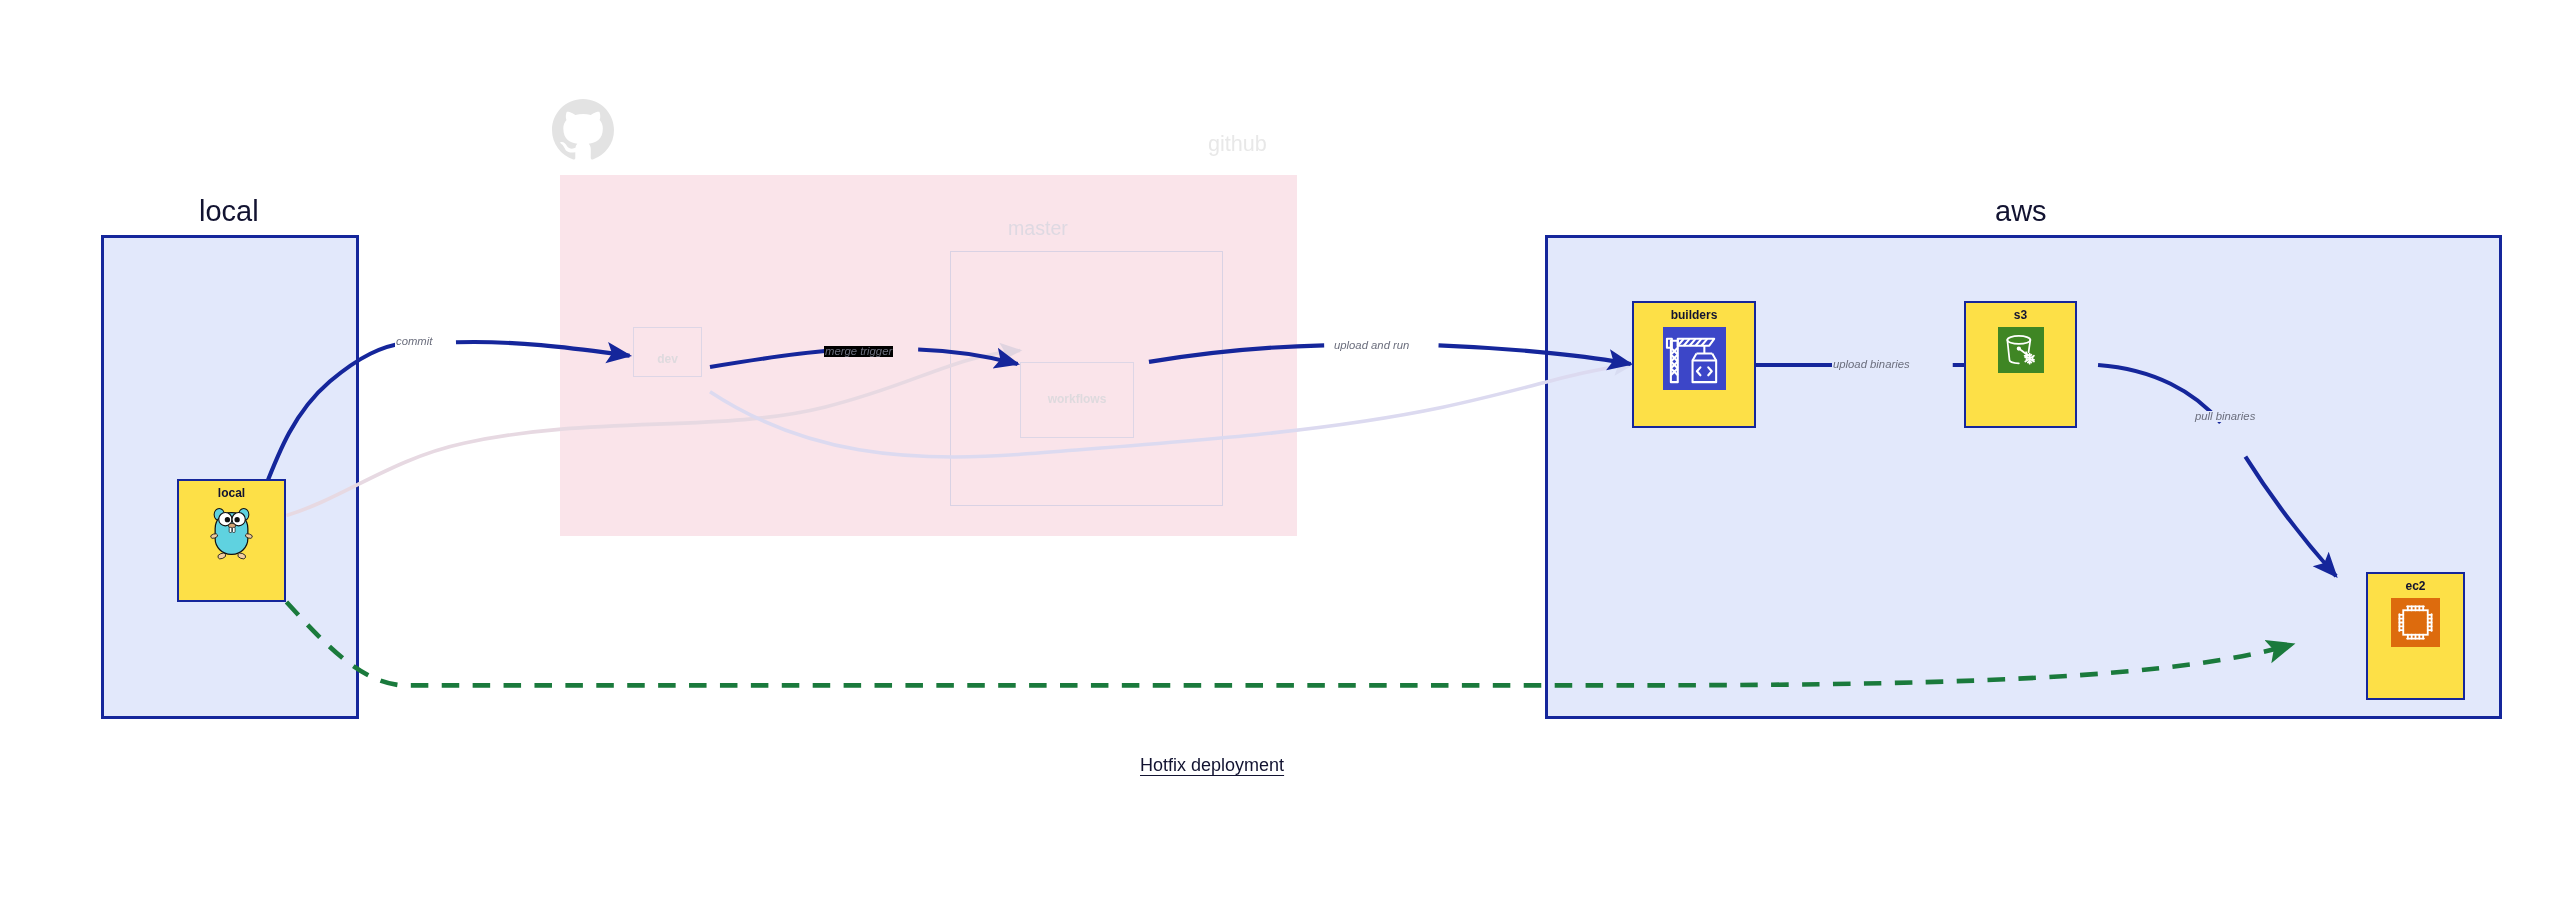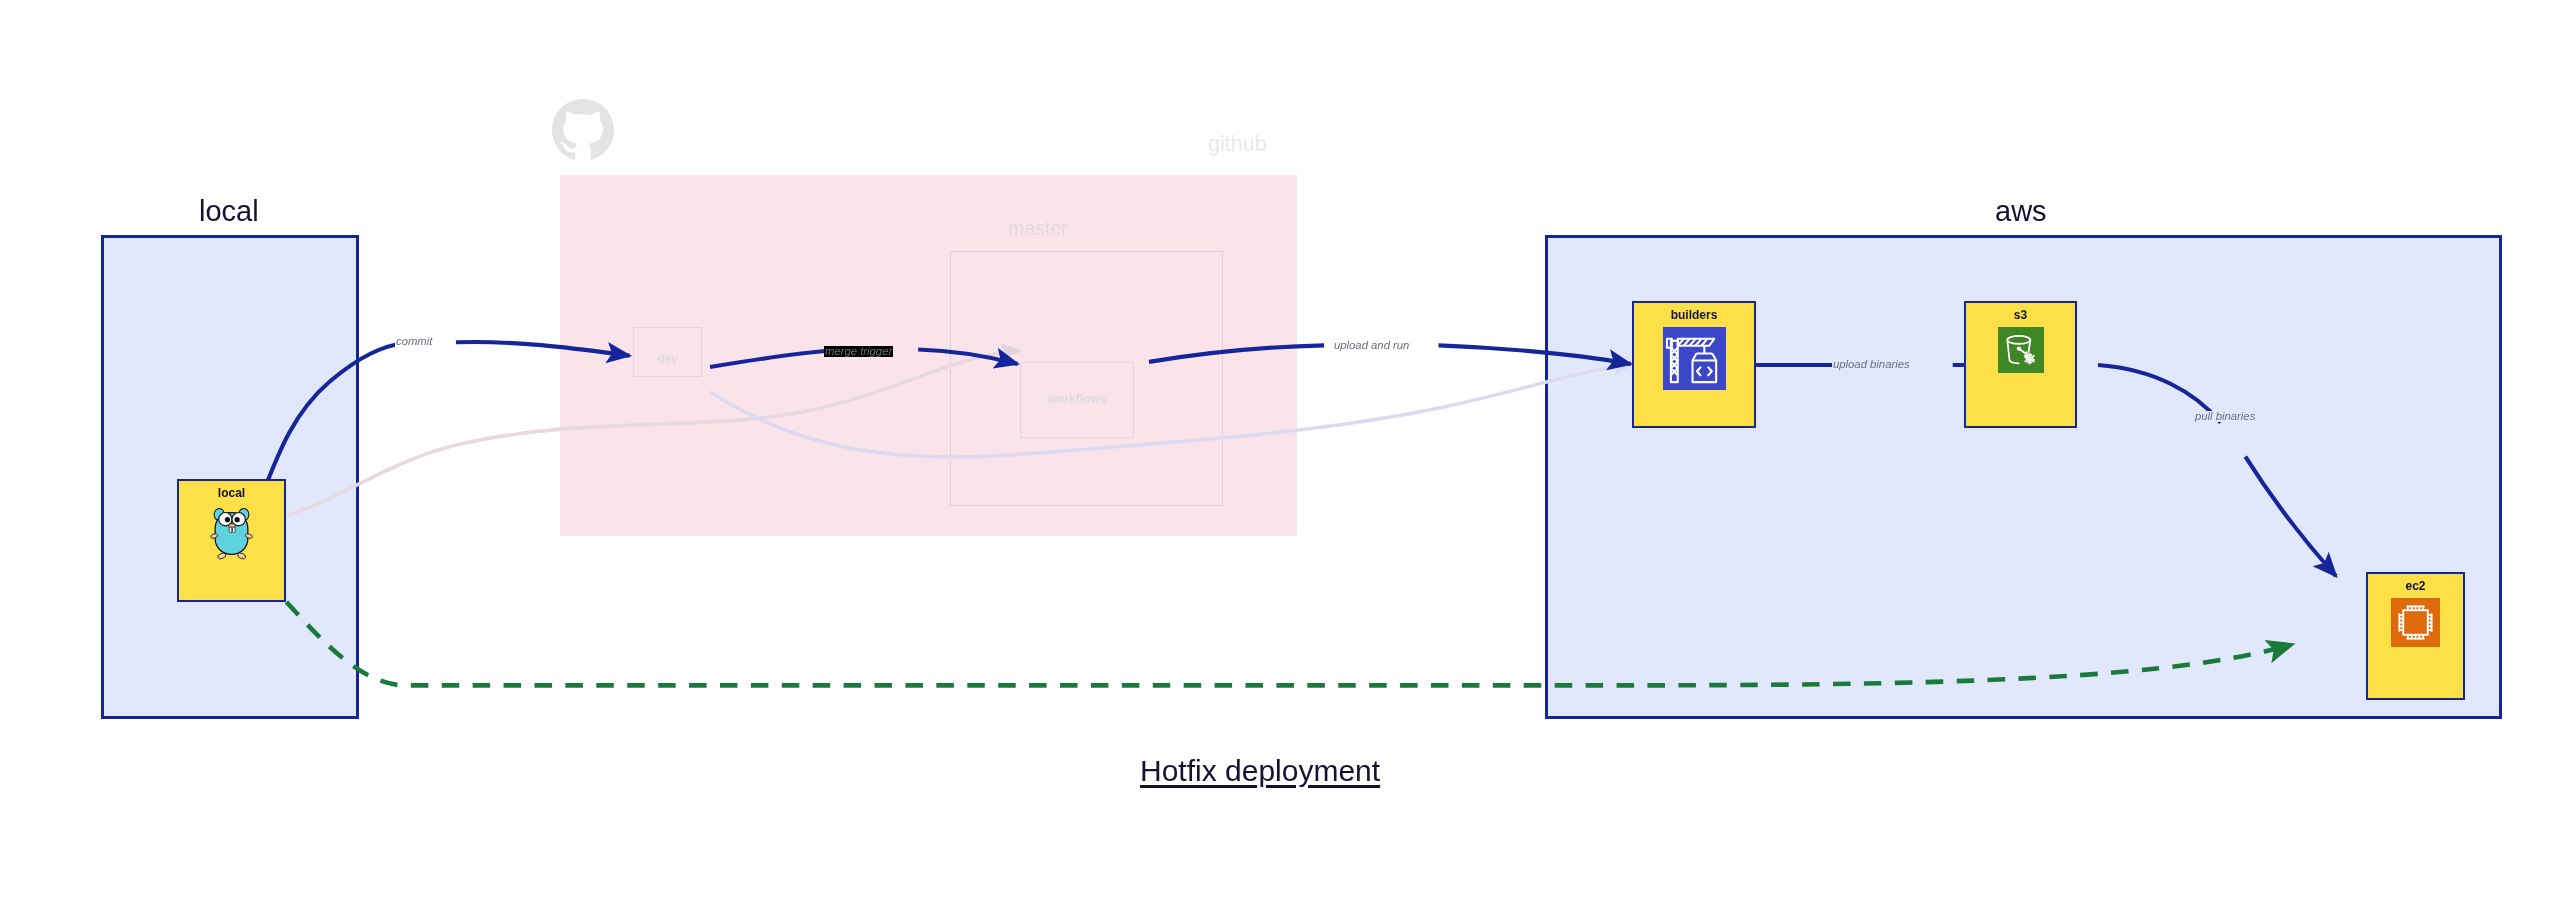--- a/index.html
+++ b/index.html
@@ -104,21 +104,21 @@
     line-height: 1;
     background: #ffffff;
     padding: 0 1px;
   }
   .edge-label.on-pink { background: #000000; }
   .edge-label.on-blue { background: #e2e8fb; }
 
   
   #diagram-title {
     position: absolute;
-    font-size: 30px;
+    font-size: 18px;
     color: #121331;
     text-decoration: underline;
     text-underline-offset: 3.6px;
     white-space: nowrap;
     line-height: 1;
   }
 
   
   #octocat {
     position: absolute;

